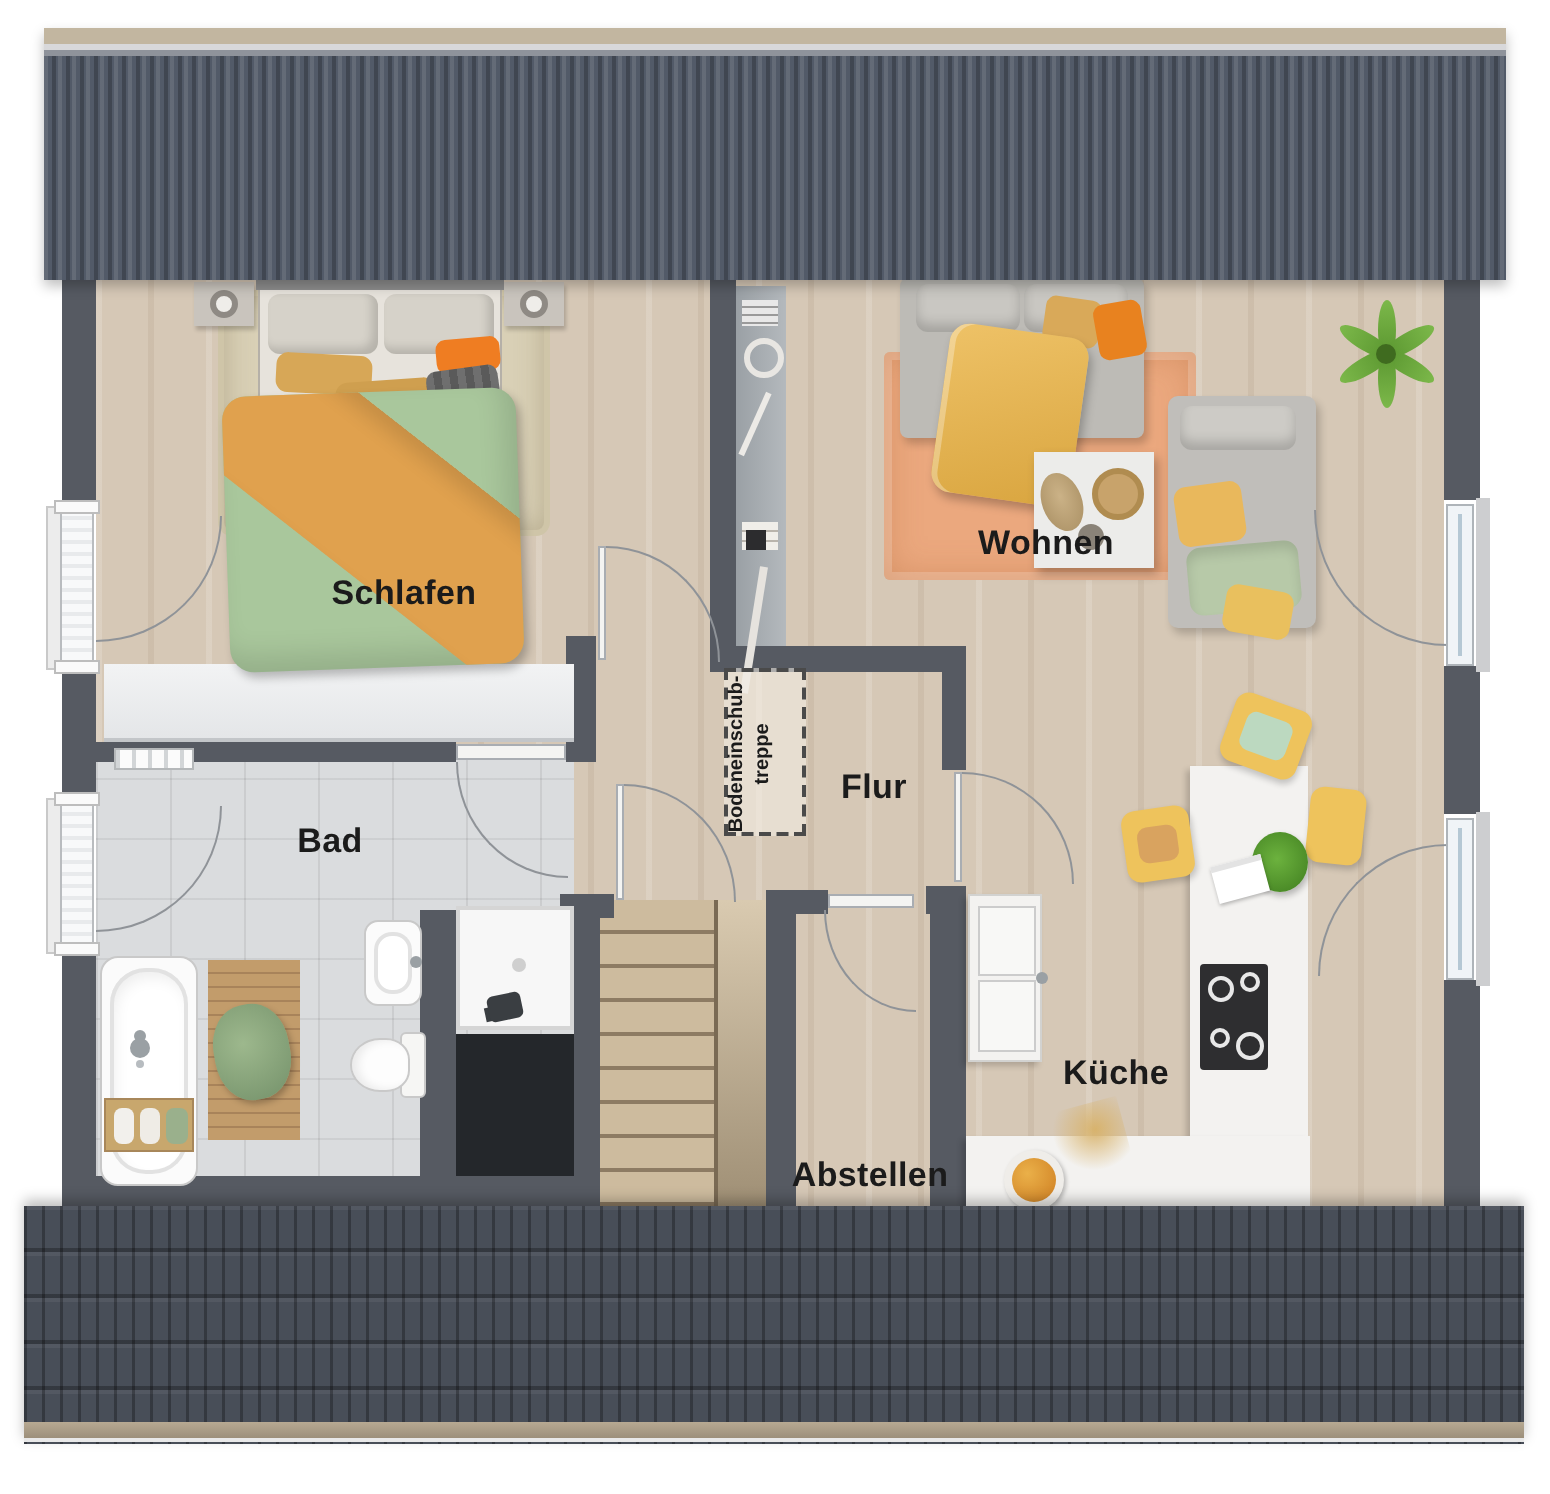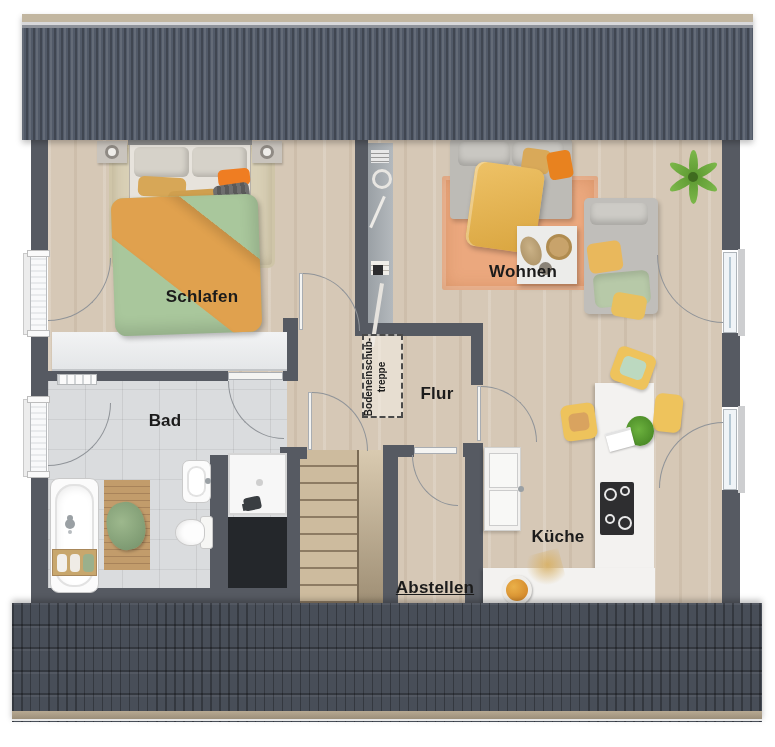--- a/index.html
+++ b/index.html
@@ -240,21 +240,21 @@
   <div class="abs" style="left:477px;top:386px;width:4px;height:55px;background:#f4f4f2;border:1px solid #a9adb2;box-sizing:border-box;z-index:4;"></div>
   <div class="abs arc" style="left:481px;top:386px;width:55px;height:55px;border-top:1.5px solid #8f9398;border-right:1.5px solid #8f9398;border-top-right-radius:100%;"></div>
   <div class="abs arc" style="left:657px;top:255px;width:66px;height:67px;border-bottom:1.5px solid #8f9398;border-left:1.5px solid #8f9398;border-bottom-left-radius:100%;"></div>
   <div class="abs arc" style="left:659px;top:422px;width:64px;height:65px;border-top:1.5px solid #8f9398;border-left:1.5px solid #8f9398;border-top-left-radius:100%;"></div>
 
   <div class="abs label" style="left:202px;top:297px;">Schlafen</div>
   <div class="abs label" style="left:483px;top:272px;margin-left:40px;">Wohnen</div>
   <div class="abs label" style="left:165px;top:421px;">Bad</div>
   <div class="abs label" style="left:437px;top:394px;">Flur</div>
   <div class="abs label" style="left:558px;top:537px;">Küche</div>
-  <div class="abs label" style="left:435px;top:588px;text-decoration:underline;">Abstellen</div>
+  <div class="abs label" style="left:435px;top:588px;">Abstellen</div>
 
   <div class="abs roof-top">
     <div class="abs roof-ridge"></div>
   </div>
   <div class="abs roof-bottom">
     <div class="abs roof-fascia"></div>
   </div>
 
 </div>
 

